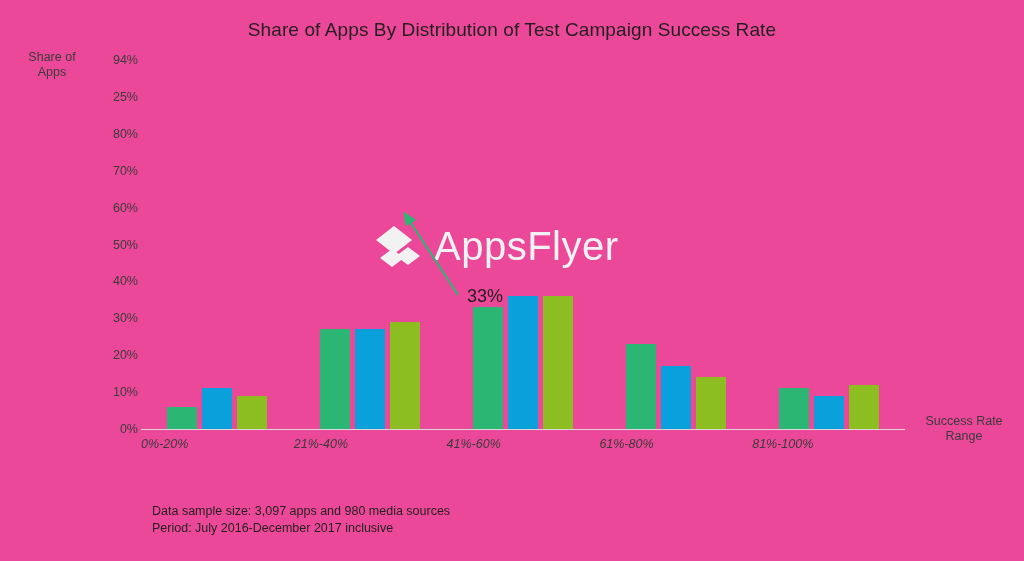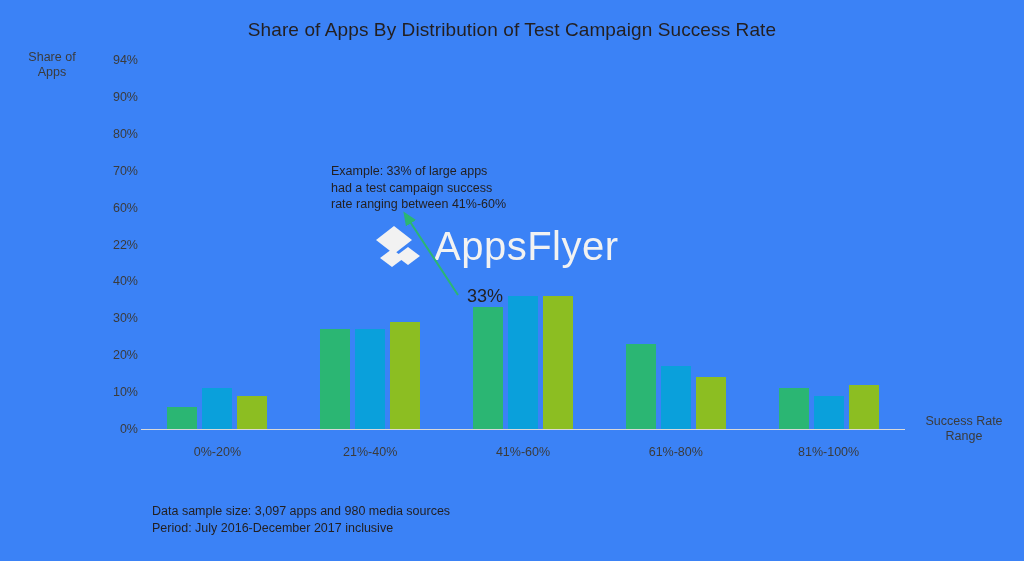--- a/index.html
+++ b/index.html
@@ -11,21 +11,21 @@
   body {
     font-family: "Liberation Sans", sans-serif;
     color: #231f20;
     -webkit-font-smoothing: antialiased;
   }
   #page {
     position: relative;
     width: 1024px;
     height: 561px;
     overflow: hidden;
-    background: #3b82f6;
+    background: #ec4899;
   }
 
   
   .chart-title {
     position: absolute;
     left: 0;
     top: 19px;
     width: 1024px;
     text-align: center;
     font-size: 19px;
@@ -103,24 +103,25 @@
   
   .x-ticks {
     position: absolute;
     left: 141px;
     top: 437px;
     width: 764px;
     height: 22px;
   }
   .x-tick {
     position: absolute;
-    top: 8px;
-    text-align: center;
-    font-size: 12.5px;
-    color: #3b3b3b;
+    top: 0;
+    text-align: left;
+    font-size: 12.5px;
+    color: #3b3b3b;
+    font-style: italic;
   }
 
   
   .x-axis-name {
     position: absolute;
     left: 914px;
     top: 414px;
     width: 100px;
     text-align: center;
     font-size: 12.5px;
@@ -215,25 +216,25 @@
 <body>
 
 <div id="page">
 
   <div class="chart-title">Share of Apps By Distribution of Test Campaign Success Rate</div>
 
   <div class="y-axis-name">Share of Apps</div>
 
   <div class="y-ticks" id="y-ticks">
       <div class="y-tick" style="top: 60px;">94%</div>
-      <div class="y-tick" style="top: 96.9px;">90%</div>
+      <div class="y-tick" style="top: 96.9px;">25%</div>
       <div class="y-tick" style="top: 133.8px;">80%</div>
       <div class="y-tick" style="top: 170.7px;">70%</div>
       <div class="y-tick" style="top: 207.6px;">60%</div>
-      <div class="y-tick" style="top: 244.5px;">22%</div>
+      <div class="y-tick" style="top: 244.5px;">50%</div>
       <div class="y-tick" style="top: 281.4px;">40%</div>
       <div class="y-tick" style="top: 318.3px;">30%</div>
       <div class="y-tick" style="top: 355.2px;">20%</div>
       <div class="y-tick" style="top: 392.1px;">10%</div>
       <div class="y-tick" style="top: 429px;">0%</div>
     </div>
 
   <div class="plot" id="plot">
       <div class="group" style="left: 0px; width: 152.8px;">
         <div class="bar large" title="Large 0%-20%: 6%" style="height: 22.14px; background: rgb(43, 182, 115);"></div>
@@ -266,25 +267,20 @@
 
   <div class="watermark">
     <svg width="60" height="58" viewBox="0 0 60 58">
       <polygon points="2,18 20,4 38,18 20,32" fill="#f2f2f2"></polygon>
       <polygon points="22,34 34,25 46,34 34,43" fill="#f2f2f2"></polygon>
       <polygon points="6,36 18,27 30,36 18,45" fill="#f2f2f2"></polygon>
     </svg>
     <div class="watermark-text">AppsFlyer</div>
   </div>
 
-  <div class="annotation">
-    <div>Example: 33% of large apps</div>
-    <div>had a test campaign success</div>
-    <div>rate ranging between 41%-60%</div>
-  </div>
 
   <svg class="annotation-arrow" viewBox="0 0 120 95">
     <defs>
       <marker id="arrowhead" markerWidth="7" markerHeight="7" refX="5.5" refY="3" orient="auto">
         <polygon points="0 0, 7 3, 0 6" fill="#2bb673"></polygon>
       </marker>
     </defs>
     <line x1="63" y1="90" x2="10" y2="9" stroke="#2bb673" stroke-width="2" marker-end="url(#arrowhead)"></line>
   </svg>
 

